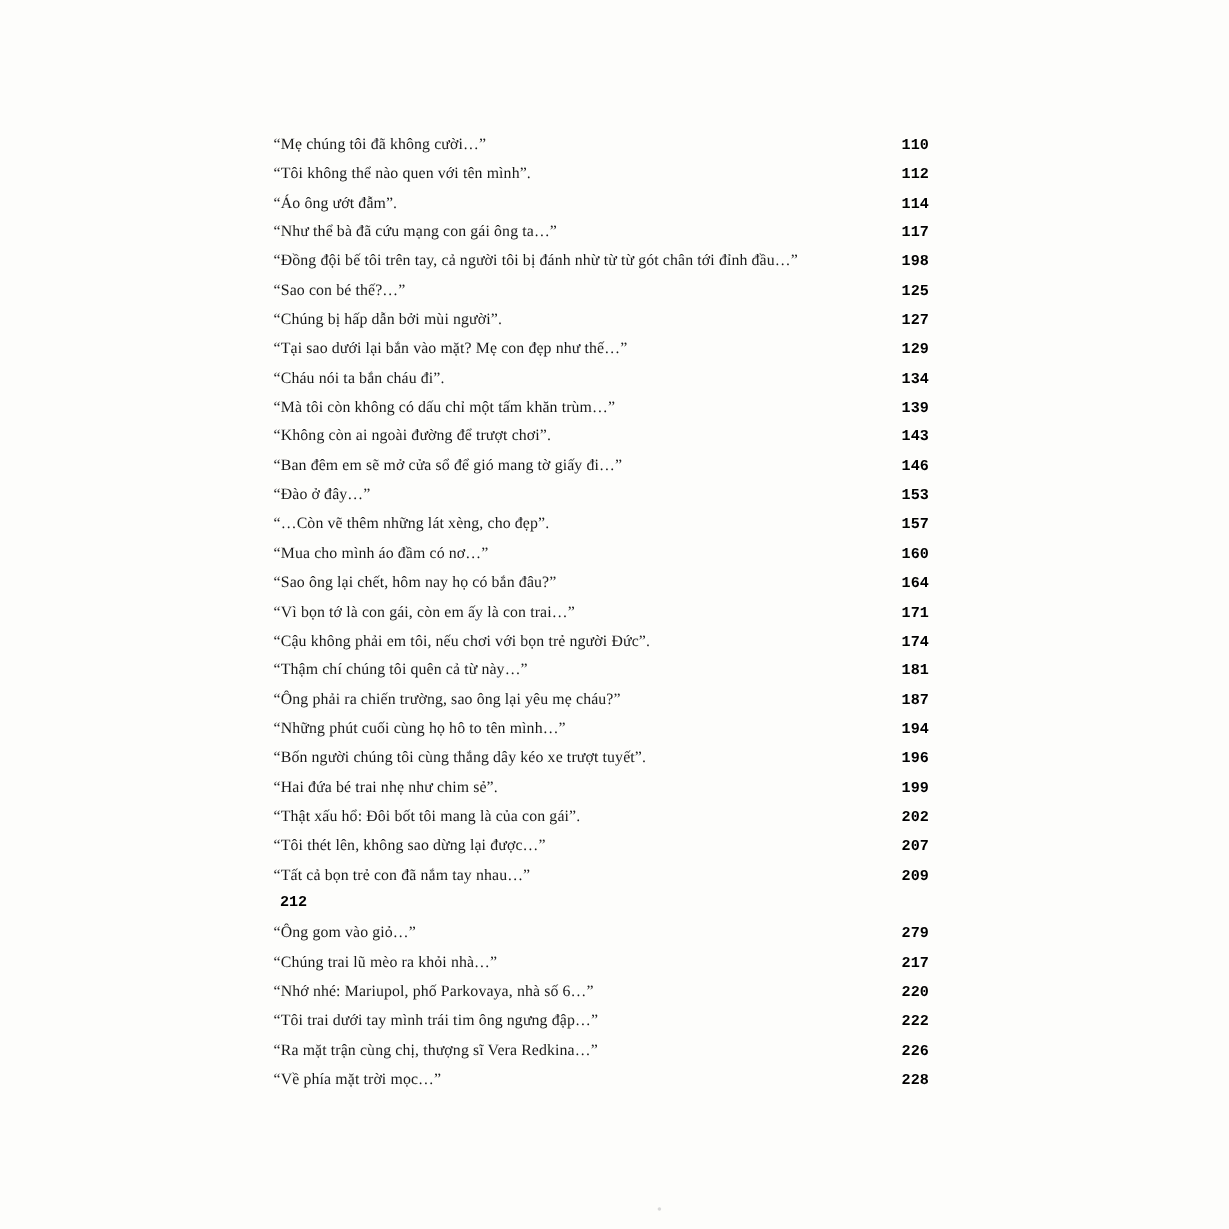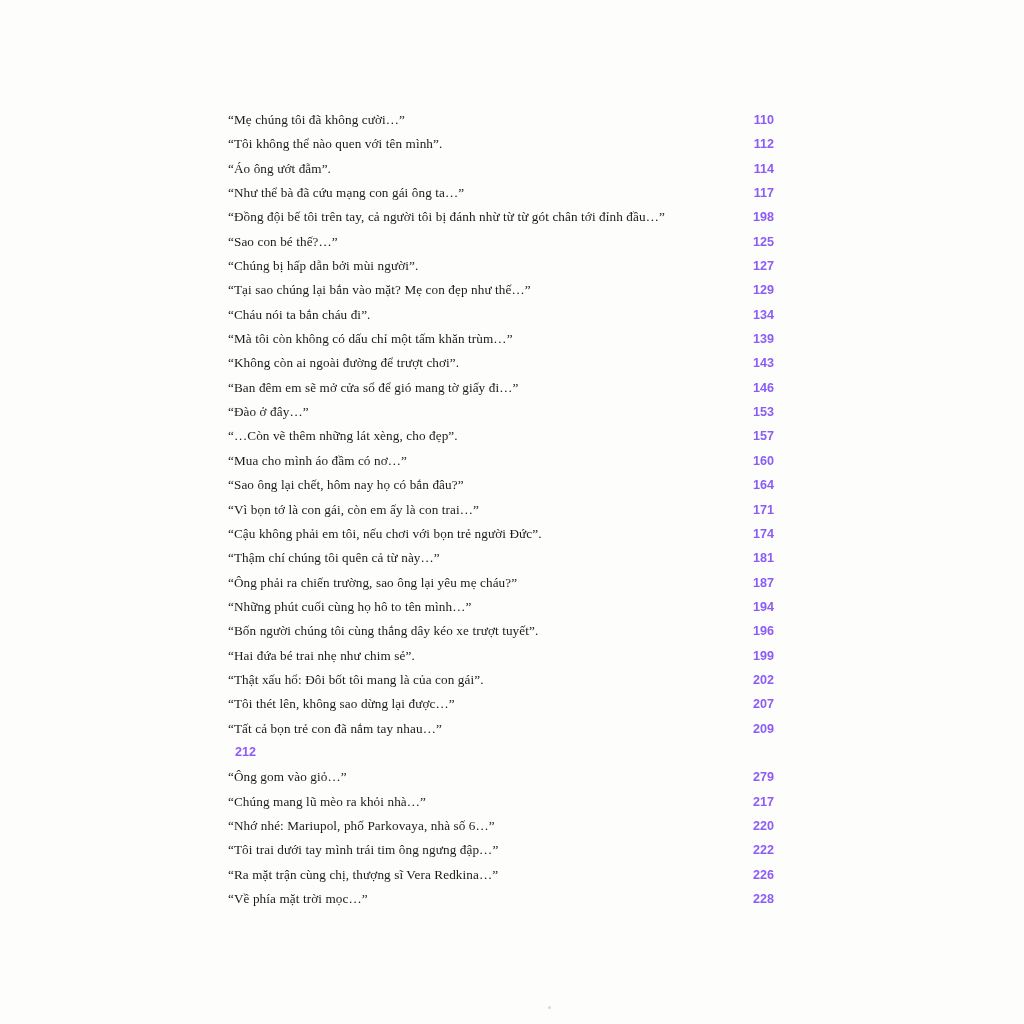--- a/index.html
+++ b/index.html
@@ -46,22 +46,22 @@
     color: #1a1a1a;
     font-family: "Liberation Serif", serif;
     overflow: hidden;
     text-overflow: clip;
     padding-right: 8px;
   }
 
   .toc-page {
     font-size: 12.6px;
     font-weight: bold;
-    color: #8b5cf6;
-    font-family: Liberation Sans, sans-serif;
+    color: #000000;
+    font-family: Liberation Mono, monospace;
     flex: 0 0 auto;
     text-align: right;
     min-width: 28px;
   }
 
   
   .speck {
     position: absolute;
     left: 548px;
     top: 1006px;
@@ -98,21 +98,21 @@
       </div>
       <div class="toc-row">
         <span class="toc-title">“Sao con bé thế?…”</span>
         <span class="toc-page">125</span>
       </div>
       <div class="toc-row">
         <span class="toc-title">“Chúng bị hấp dẫn bởi mùi người”.</span>
         <span class="toc-page">127</span>
       </div>
       <div class="toc-row">
-        <span class="toc-title">“Tại sao chúng lại bắn vào mặt? Mẹ con đẹp như thế…”</span>
+        <span class="toc-title">“Tại sao dưới lại bắn vào mặt? Mẹ con đẹp như thế…”</span>
         <span class="toc-page">129</span>
       </div>
       <div class="toc-row">
         <span class="toc-title">“Cháu nói ta bắn cháu đi”.</span>
         <span class="toc-page">134</span>
       </div>
       <div class="toc-row">
         <span class="toc-title">“Mà tôi còn không có dấu chỉ một tấm khăn trùm…”</span>
         <span class="toc-page">139</span>
       </div>
@@ -181,21 +181,21 @@
         <span class="toc-page">209</span>
       </div>
       <div class="toc-row">
         <span class="toc-page">212</span>
       </div>
       <div class="toc-row">
         <span class="toc-title">“Ông gom vào giỏ…”</span>
         <span class="toc-page">279</span>
       </div>
       <div class="toc-row">
-        <span class="toc-title">“Chúng mang lũ mèo ra khỏi nhà…”</span>
+        <span class="toc-title">“Chúng trai lũ mèo ra khỏi nhà…”</span>
         <span class="toc-page">217</span>
       </div>
       <div class="toc-row">
         <span class="toc-title">“Nhớ nhé: Mariupol, phố Parkovaya, nhà số 6…”</span>
         <span class="toc-page">220</span>
       </div>
       <div class="toc-row">
         <span class="toc-title">“Tôi trai dưới tay mình trái tim ông ngưng đập…”</span>
         <span class="toc-page">222</span>
       </div>

